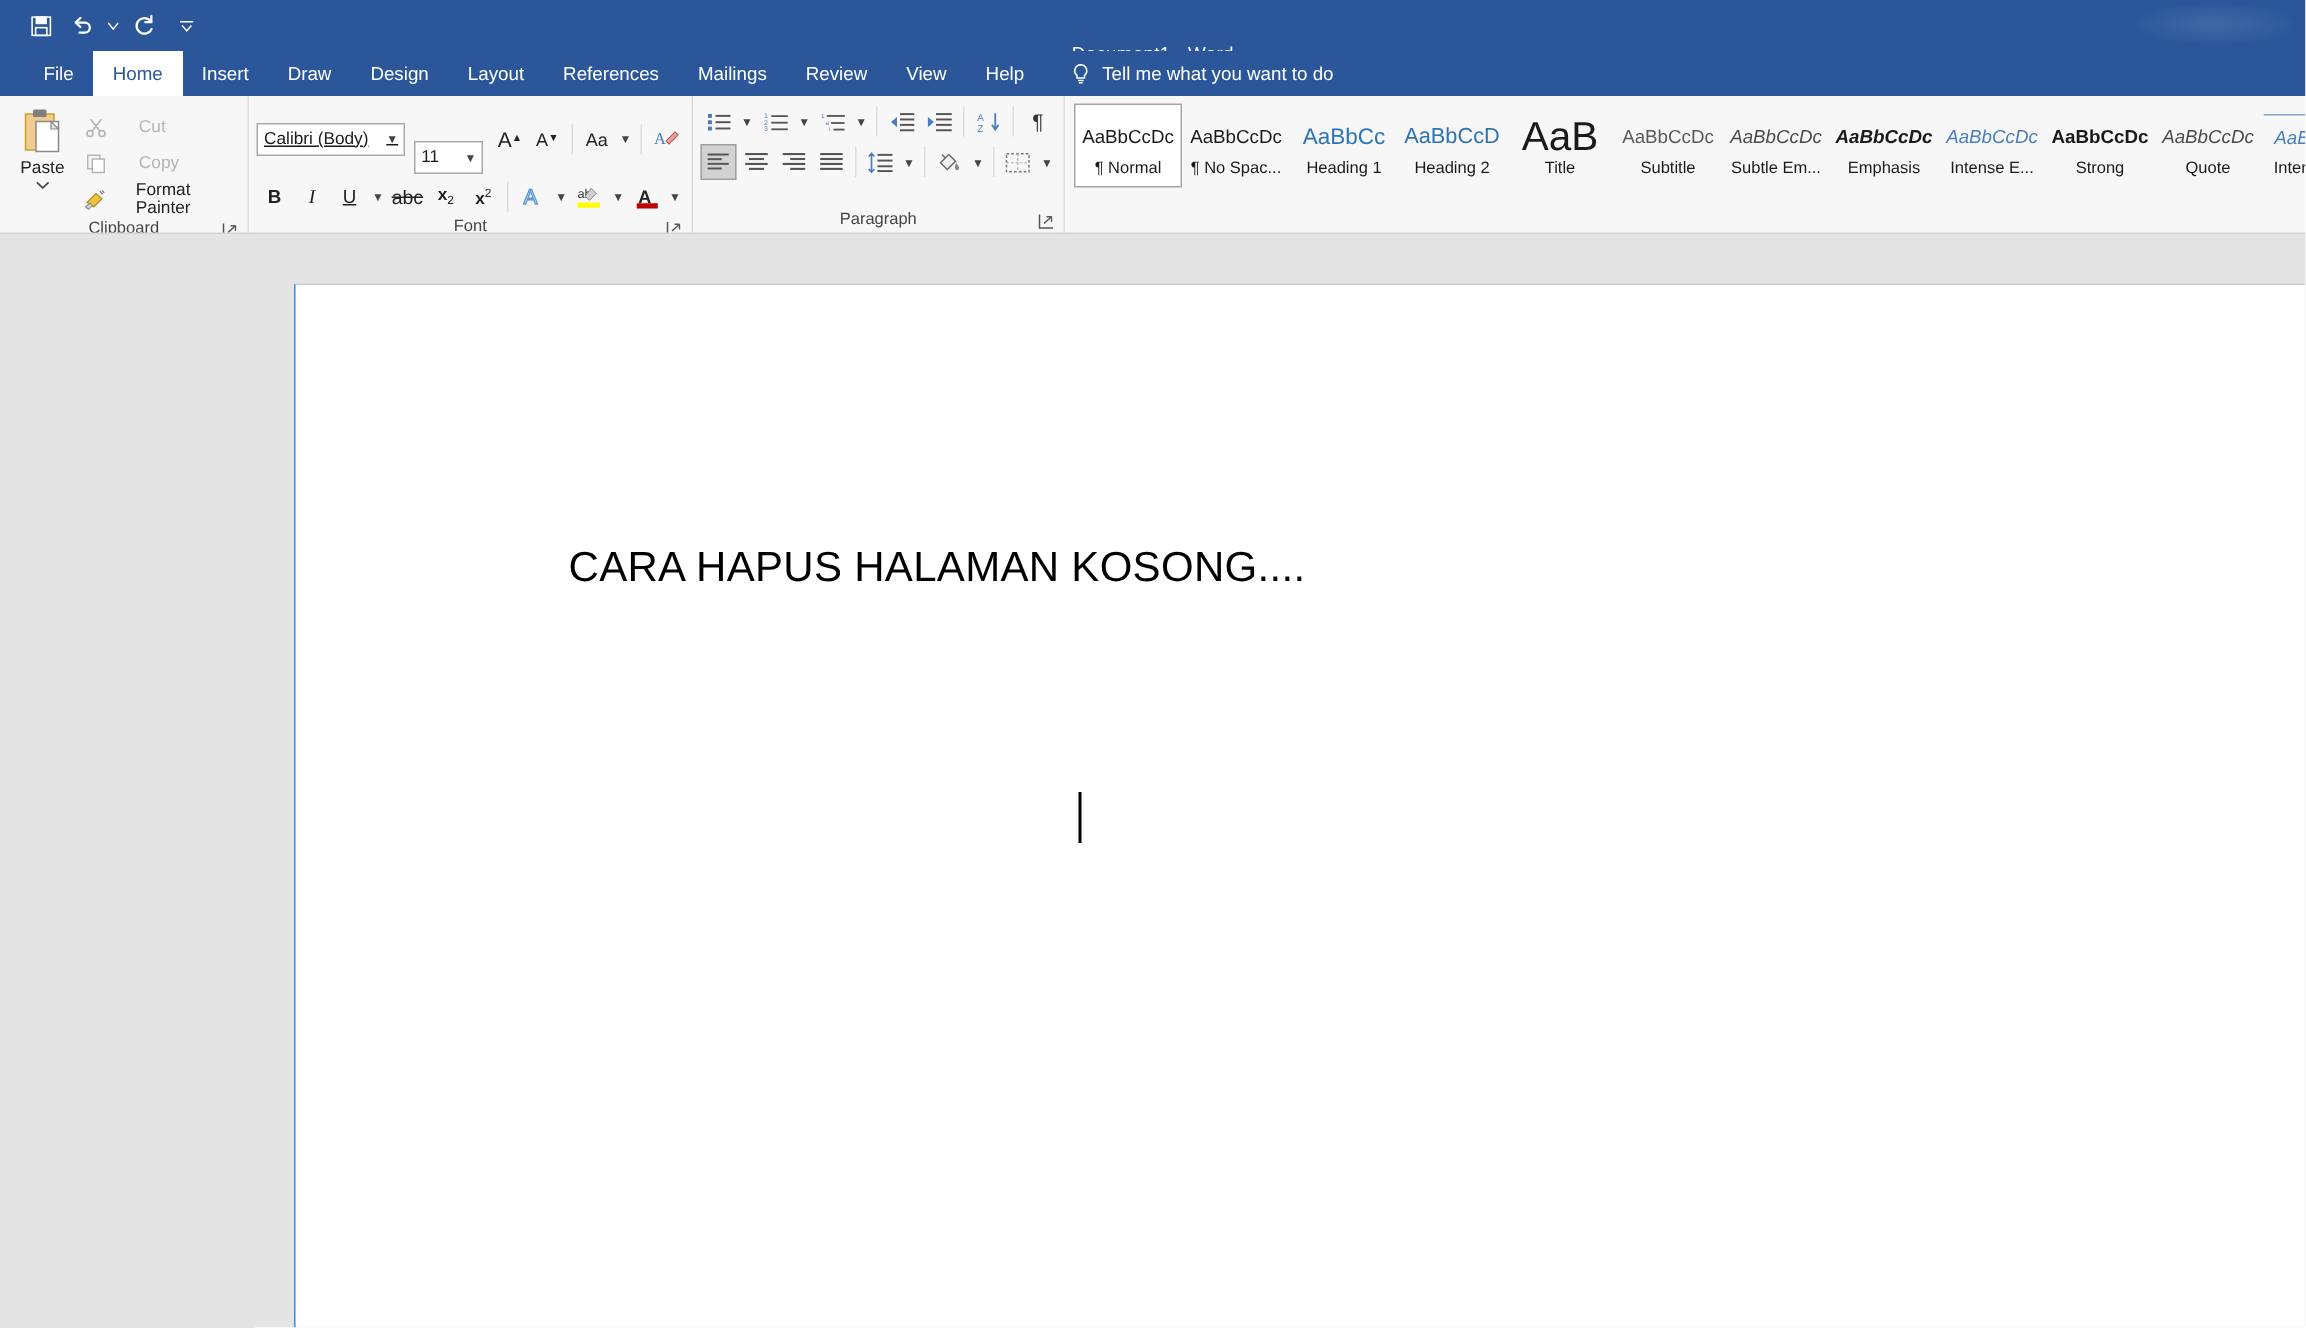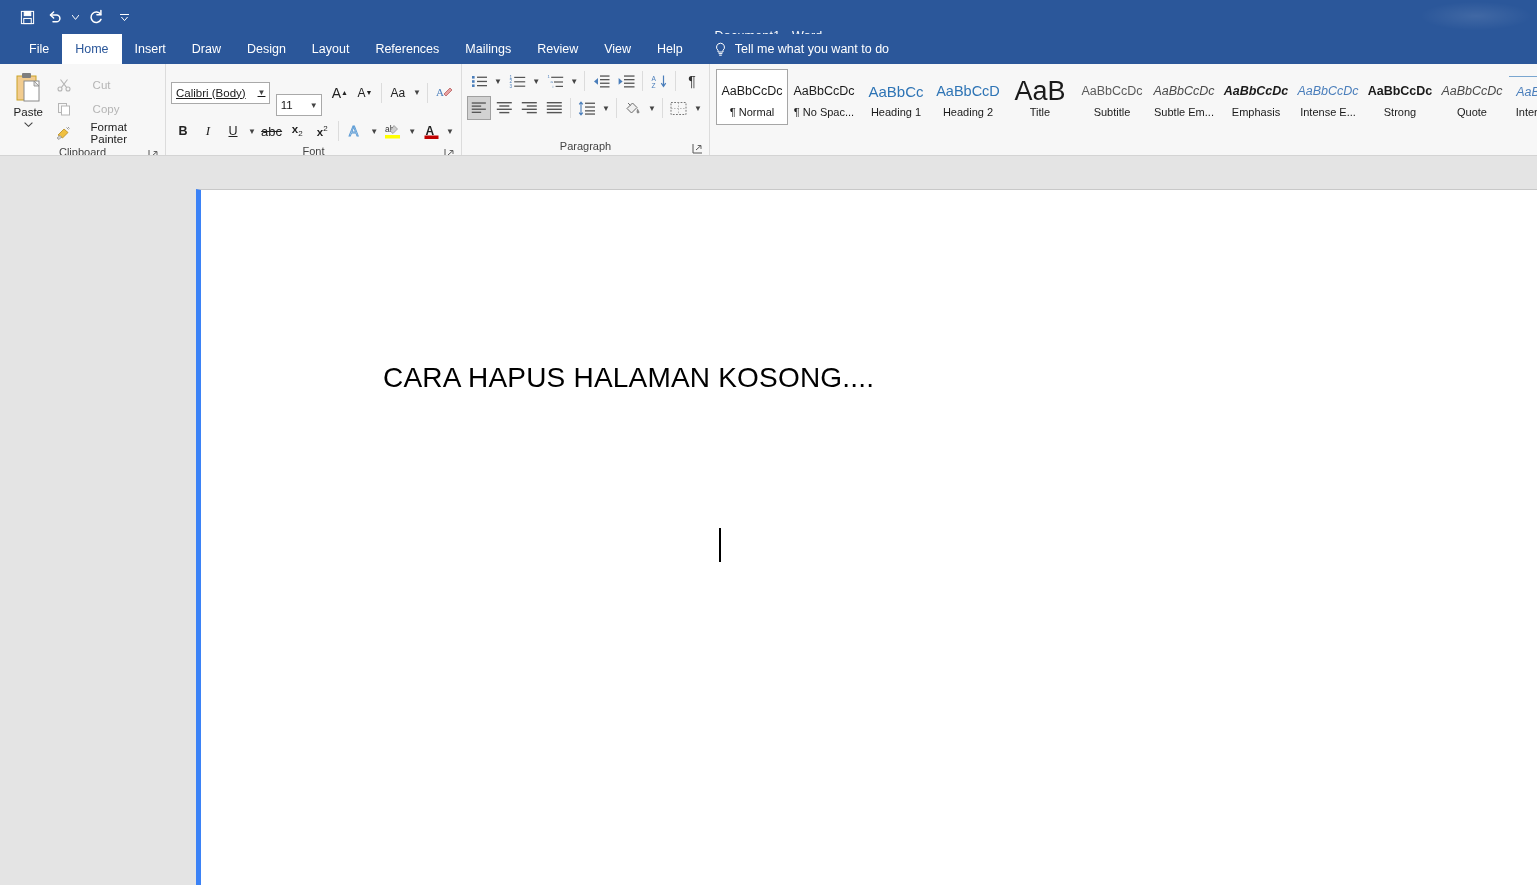--- a/index.html
+++ b/index.html
@@ -229,21 +229,21 @@
     background: #e4e4e4;
     overflow: hidden;
   }
   .page {
     position: absolute;
     left: 196px; top: 33px;
     width: 1341px;
     height: 696px;
     background: #ffffff;
     border-top: 1px solid #c8c8c8;
-    border-left: 5px solid #3b82f6;
+    border-left: 1px solid #3b82f6;
   }
   .doc-text {
     position: absolute;
     left: 182px;
     top: 172px;
     font-size: 28px;
     color: #000000;
     white-space: nowrap;
     letter-spacing: .2px;
   }

